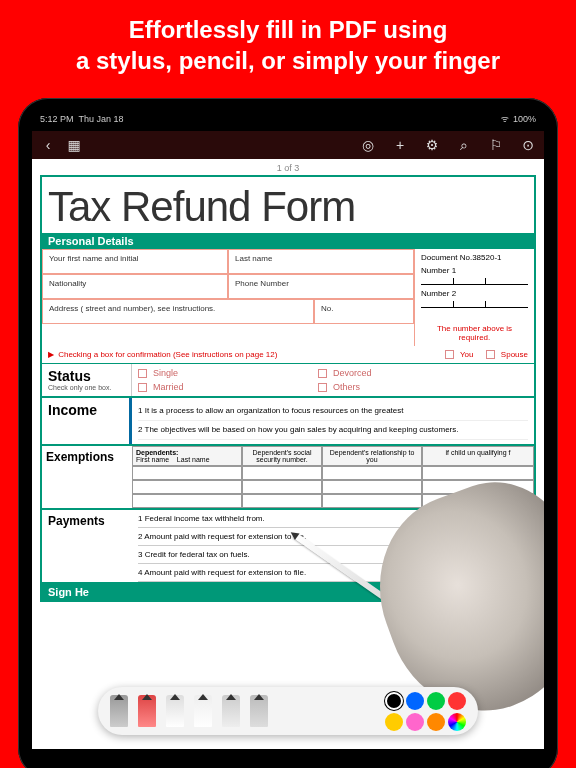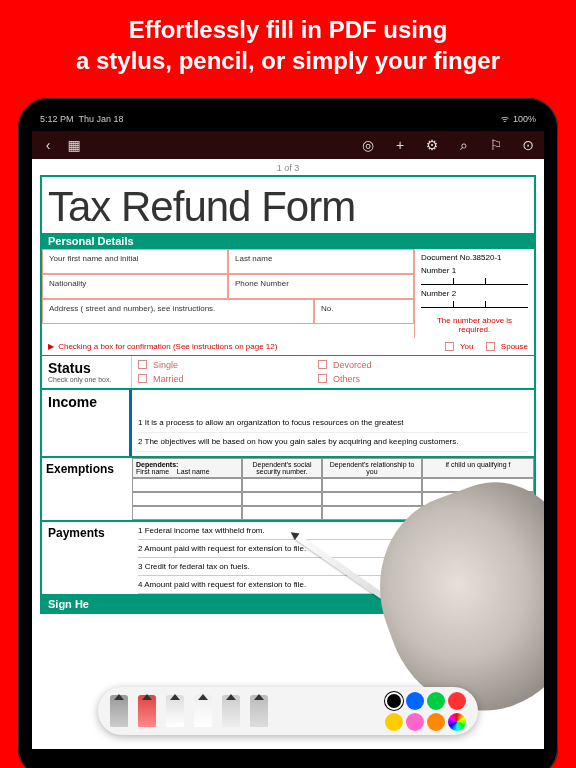--- a/index.html
+++ b/index.html
@@ -50,32 +50,32 @@
 .grid2 { display: flex; }
 .cell { border: 0.5px solid #f2a090; padding: 4px 6px 10px; font-size: 8px; color: #333; }
 .cell-l { flex: 1; }
 .cell-r { width: 120px; border-left: 0.5px solid #f2a090; font-size: 8px; padding: 4px 6px; }
 .docnum { font-size: 8px; }
 .num-row { margin-top: 4px; }
 .num-line { border-bottom: 1px solid #000; height: 8px; margin: 2px 0 4px; position: relative; }
 .num-line::before, .num-line::after { content: ''; position: absolute; width: 1px; height: 6px; background: #000; top: 1px; }
 .num-line::before { left: 30%; }
 .num-line::after { left: 60%; }
-.req { color: #d00; font-size: 8px; text-align: center; margin-top: 8px; }
+.req { color: #d00; font-size: 8px; text-align: center; margin-top: 16px; }
 .red-row { color: #d00; padding: 4px 6px; font-size: 8px; display: flex; align-items: center; gap: 4px; border-bottom: 1px solid #009878; }
 .chk { width: 9px; height: 9px; border: 1px solid #d88; display: inline-block; margin-right: 2px; }
 .status-row { display: flex; border-bottom: 2px solid #009878; }
 .status-l { width: 90px; padding: 4px 6px; border-right: 1px solid #ccc; }
 .status-title { font-size: 14px; font-weight: 700; }
 .status-sub { font-size: 7px; color: #555; }
 .status-opts { flex: 1; display: flex; flex-wrap: wrap; padding: 4px 6px; gap: 4px 40px; font-size: 9px; color: #c66; }
-.status-opts > div { display: flex; align-items: flex-start; gap: 4px; width: 140px; }
+.status-opts > div { display: flex; align-items: flex-end; gap: 4px; width: 140px; }
 .income-row { display: flex; border-bottom: 2px solid #009878; }
 .income-l { width: 90px; padding: 4px 6px; font-size: 14px; font-weight: 700; border-right: 3px solid #0369a1; }
-.income-r { flex: 1; padding: 4px 6px; font-size: 8px; line-height: 1.5; margin-top: 20px; }
+.income-r { flex: 1; padding: 4px 6px; font-size: 8px; line-height: 1.5; }
 .income-r div { padding: 3px 0; border-bottom: 0.5px solid #eee; }
 .ex-row { display: flex; border-bottom: 2px solid #009878; }
 .ex-l { width: 90px; padding: 4px 4px; font-size: 12px; font-weight: 700; }
 .ex-table { flex: 1; }
 .ex-head { display: flex; font-size: 7px; background: #f5f5f5; }
 .ex-head > div { border: 0.5px solid #999; padding: 2px 3px; text-align: center; }
 .ex-h1 { width: 110px; text-align: left !important; }
 .ex-h2 { width: 80px; }
 .ex-h3 { width: 100px; }
 .ex-h4 { flex: 1; }

